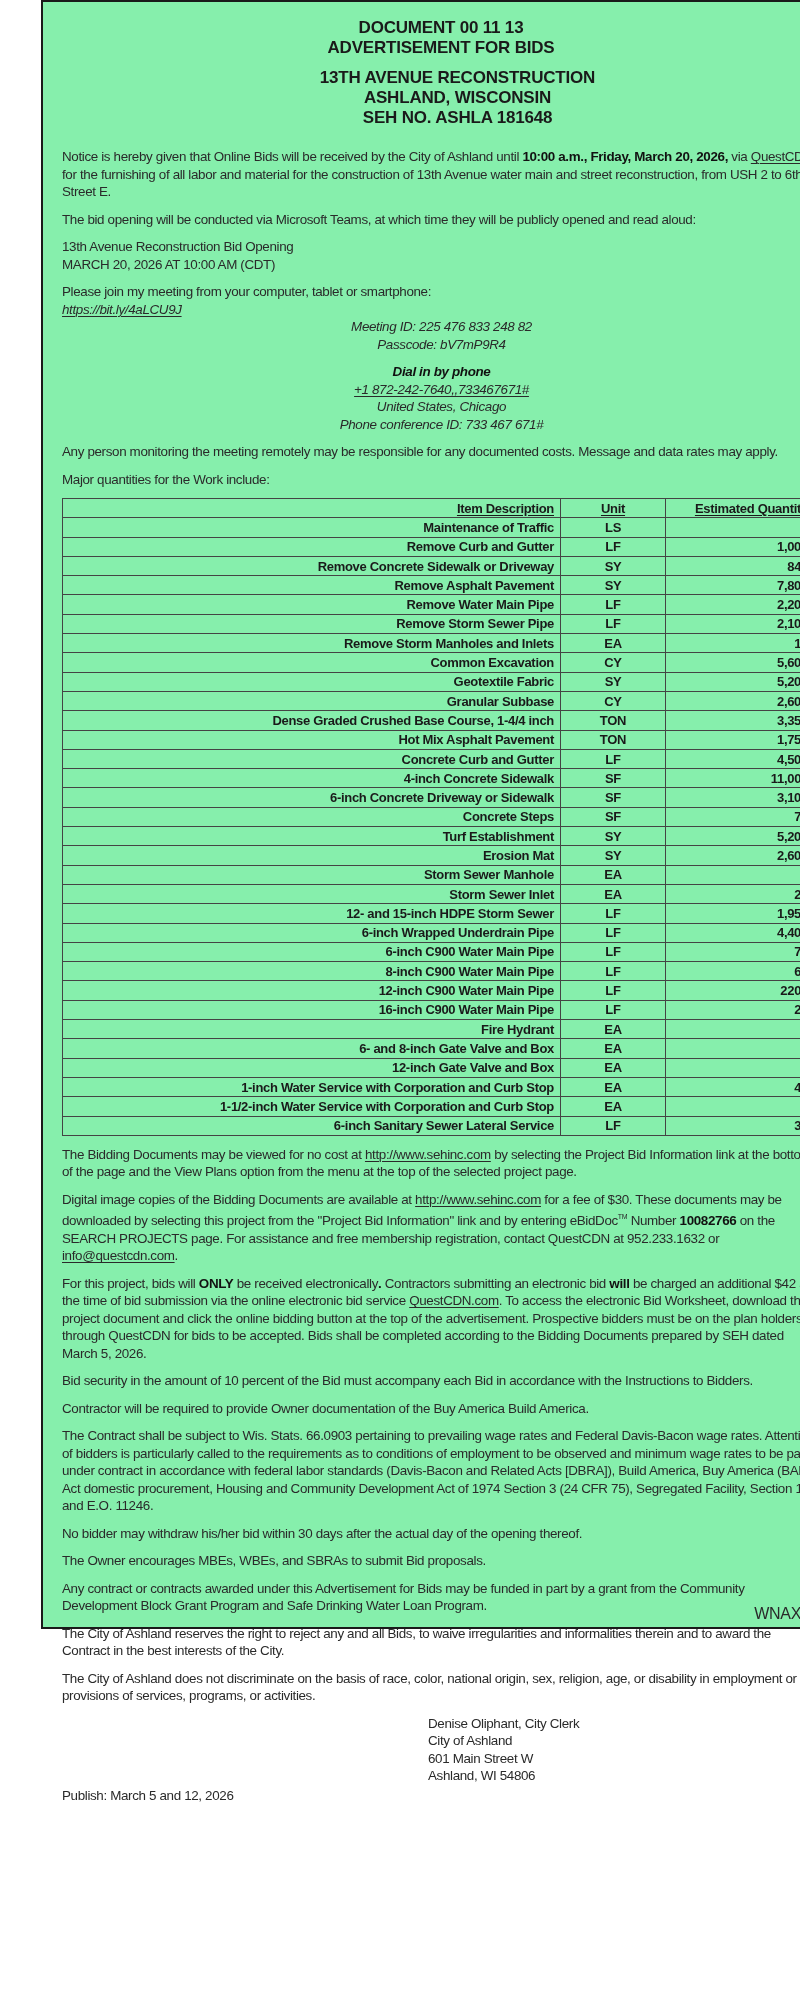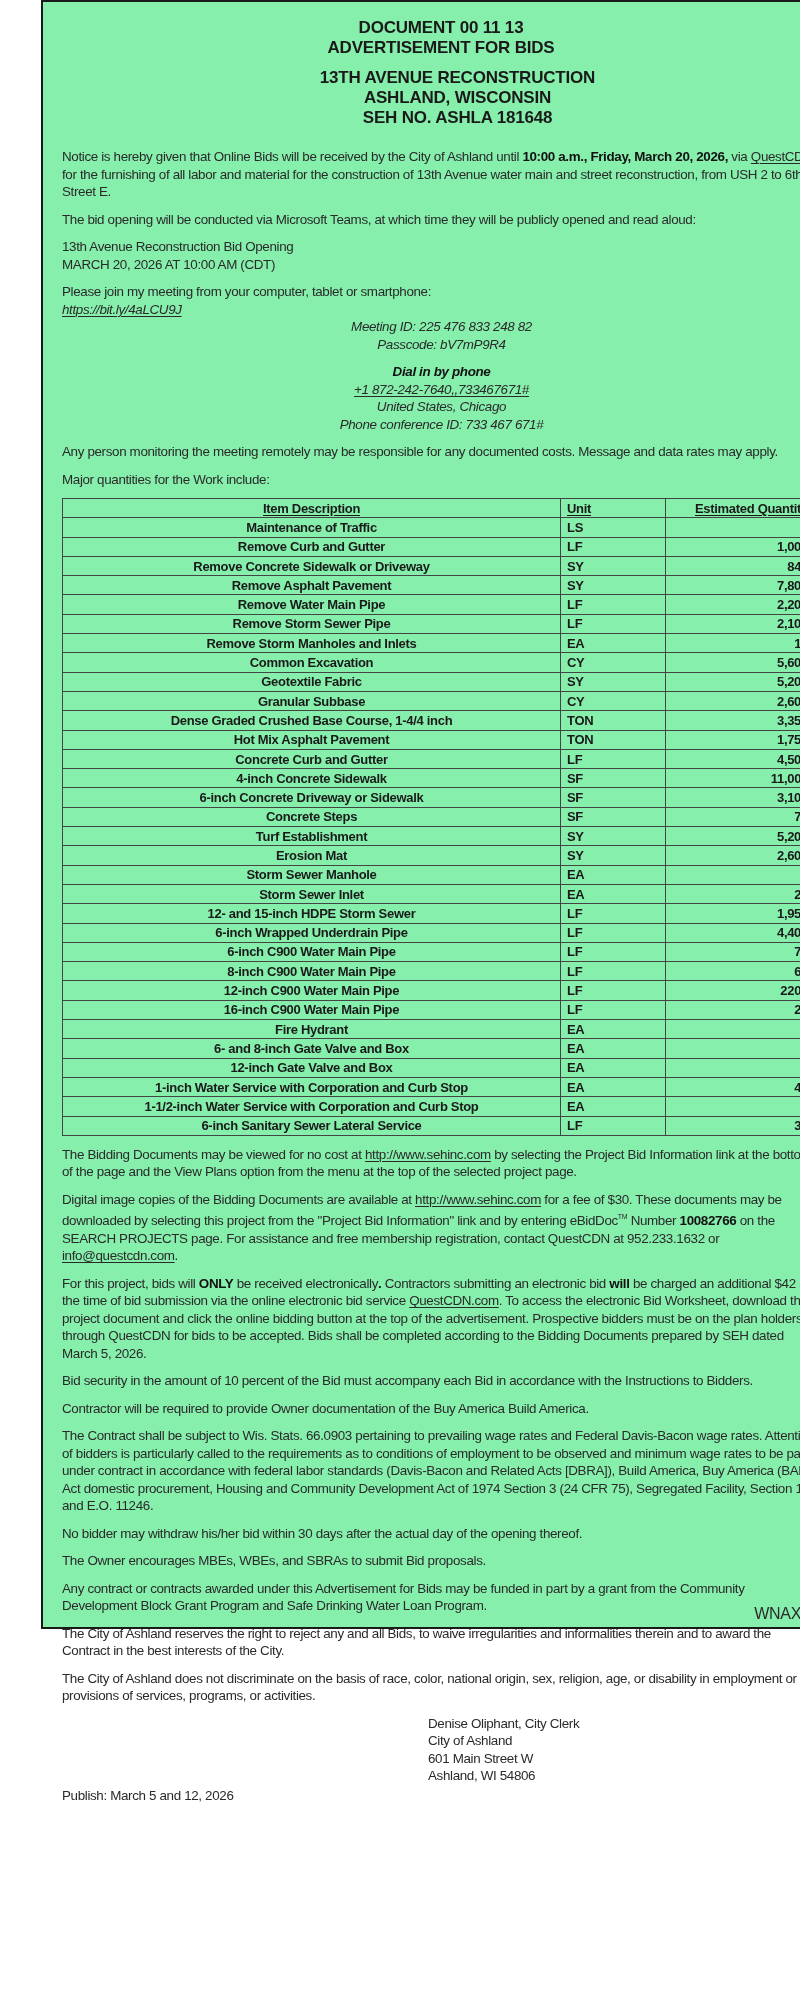--- a/index.html
+++ b/index.html
@@ -49,22 +49,22 @@
     letter-spacing: -0.3px;
   }
   table.qty th, table.qty td {
     border: 1.5px solid #444;
     padding: 0 6px;
     height: 18.3px;
     line-height: 17px;
     white-space: nowrap;
   }
   table.qty th { text-decoration: underline; text-underline-offset: 2px; font-weight: bold; }
-  table.qty .c-desc { width: 485px; text-align: center; padding-left: 6px; }
-  table.qty .c-unit { width: 92px; text-align: left; }
+  table.qty .c-desc { width: 485px; text-align: right; padding-left: 6px; }
+  table.qty .c-unit { width: 92px; text-align: center; }
   table.qty .c-qty  { text-align: right; padding-right: 14px; }
 
   .sig {
     margin-left: 366px;
     margin-top: 2px;
   }
   .publish { margin-top: 2px; }
   .code {
     position: absolute;
     right: 19px;

